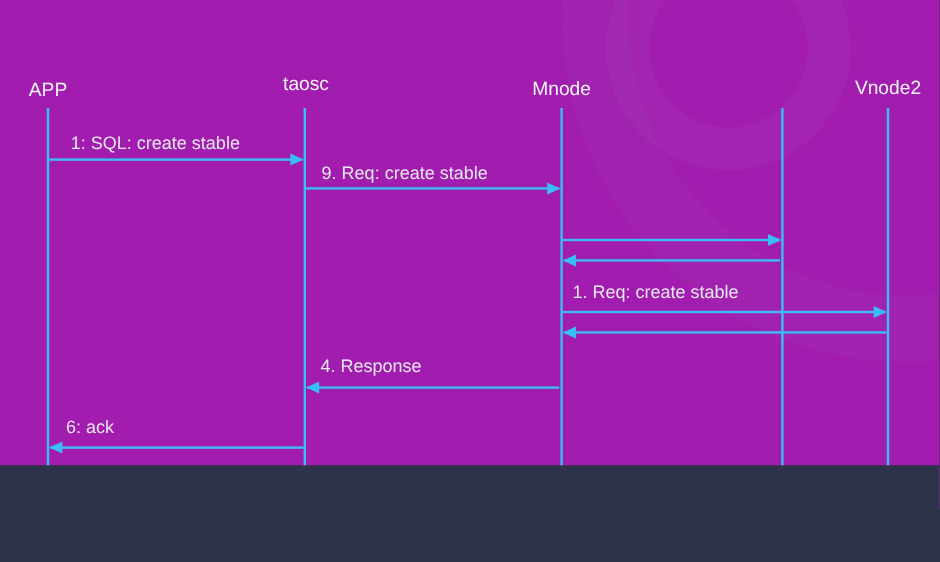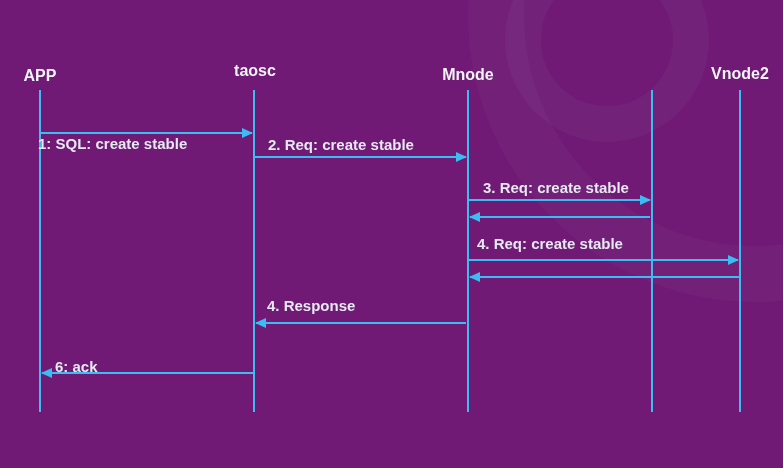--- a/index.html
+++ b/index.html
@@ -4,24 +4,23 @@
 <style>
   html, body {
     margin: 0;
     padding: 0;
     background: #2d3449;
     font-family: "Liberation Sans", sans-serif;
   }
   .stage {
     position: relative;
     width: 783px;
-    height: 468px;
-    background: #701a75;
+    height: 388px;
+    background: #a21caf;
     overflow: hidden;
-    font-weight: bold;
   }
   
   .swirl-a {
     position: absolute;
     left: 505px; top: -62px;
     width: 132px; height: 132px;
     border: 36px solid rgba(168,178,206,0.06);
     border-radius: 50%;
   }
   .swirl-b {
@@ -86,51 +85,50 @@
   <div class="actor-label" style="left:195px; top:61px;">taosc</div>
   <div class="actor-label" style="left:408px; top:65px;">Mnode</div>
   <div class="actor-label" style="left:680px; top:64px;">Vnode2</div>
 
   <div class="lifeline" style="left:39px;"></div>
   <div class="lifeline" style="left:253px;"></div>
   <div class="lifeline" style="left:467px;"></div>
   <div class="lifeline" style="left:651px;"></div>
   <div class="lifeline" style="left:739px;"></div>
 
-  <div class="msg-label" style="left:38px; top:111px;margin-top:24px;">1: SQL: create stable</div>
+  <div class="msg-label" style="left:59px; top:111px;">1: SQL: create stable</div>
   <div class="arrow" style="left:41px; top:132px; width:211px;">
     <span class="head right"></span>
   </div>
 
-  <div class="msg-label" style="left:268px; top:136px;">2. Req: create stable</div>
+  <div class="msg-label" style="left:268px; top:136px;">9. Req: create stable</div>
   <div class="arrow" style="left:255px; top:156px; width:211px;">
     <span class="head right"></span>
   </div>
 
-  <div class="msg-label" style="left:483px; top:179px;">3. Req: create stable</div>
   <div class="arrow" style="left:469px; top:199px; width:181px;">
     <span class="head right"></span>
   </div>
 
   <div class="arrow" style="left:470px; top:216px; width:180px;">
     <span class="head left"></span>
   </div>
 
-  <div class="msg-label" style="left:477px; top:235px;">4. Req: create stable</div>
+  <div class="msg-label" style="left:477px; top:235px;">1. Req: create stable</div>
   <div class="arrow" style="left:469px; top:259px; width:269px;">
     <span class="head right"></span>
   </div>
 
   <div class="arrow" style="left:470px; top:276px; width:269px;">
     <span class="head left"></span>
   </div>
 
   <div class="msg-label" style="left:267px; top:297px;">4. Response</div>
   <div class="arrow" style="left:256px; top:322px; width:210px;">
     <span class="head left"></span>
   </div>
 
-  <div class="msg-label" style="left:55px; top:358px;">6: ack</div>
+  <div class="msg-label" style="left:55px; top:348px;">6: ack</div>
   <div class="arrow" style="left:42px; top:372px; width:211px;">
     <span class="head left"></span>
   </div>
 
 </div>
 
 </body></html>

